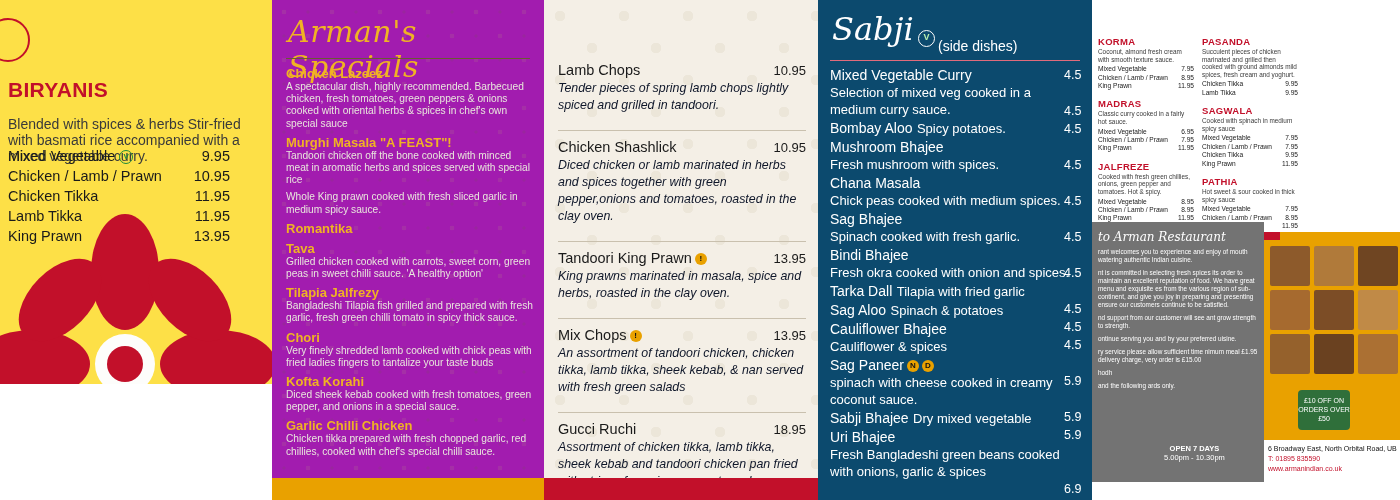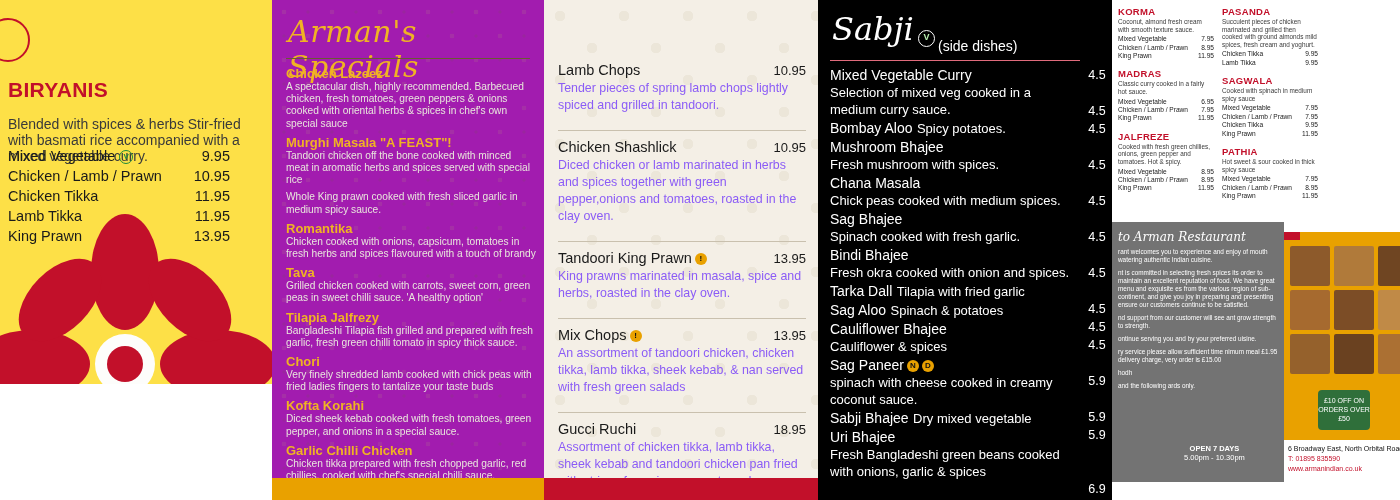--- a/index.html
+++ b/index.html
@@ -37,41 +37,41 @@
   .p3{position:relative;width:274px;height:500px;background:#f4efe6;overflow:hidden;flex:0 0 274px;}
   .p3 .tex{position:absolute;inset:0;opacity:.5;
      background-image:radial-gradient(circle at 16px 16px,#e6dece 5px,transparent 5.5px),
                       radial-gradient(circle at 48px 48px,#e6dece 5px,transparent 5.5px);
      background-size:64px 64px;}
   .p3 .list{position:absolute;left:14px;top:62px;width:248px;}
   .p3 .itm{padding-bottom:10px;}
   .p3 .hd{display:flex;justify-content:space-between;align-items:baseline;}
   .p3 .nm{font-size:14.5px;color:#1a1a1a;}
   .p3 .pr{font-size:13px;color:#1a1a1a;}
-  .p3 .ds{font-size:12.4px;line-height:17px;color:#8b5cf6;margin-top:2px;}
+  .p3 .ds{font-size:12.4px;line-height:17px;color:#0f172a;margin-top:2px;font-style:italic;}
   .p3 .sep{height:1px;background:#c9c0ae;margin:6px 0 8px 0;}
   .p3 .bottombar{position:absolute;left:0;bottom:0;width:274px;height:22px;background:#c2102a;}
   .dot{display:inline-block;width:12px;height:12px;border-radius:50%;background:#e9a100;color:#111;font-size:8px;line-height:12px;text-align:center;font-weight:bold;vertical-align:middle;margin-left:3px;}
 
   
-  .p4{position:relative;width:274px;height:500px;background:#000000;overflow:hidden;flex:0 0 274px;padding-left:20px;}
+  .p4{position:relative;width:274px;height:500px;background:#0c4a6e;overflow:hidden;flex:0 0 274px;}
   .p4 .title{position:absolute;left:14px;top:10px;font-family:"DejaVu Serif",serif;font-style:italic;font-size:32px;color:#fff;}
   .p4 .sub{position:absolute;left:120px;top:38px;font-size:14px;color:#fff;}
   .p4 .vgmark{position:absolute;left:100px;top:30px;width:15px;height:15px;border:1.4px solid #fff;border-radius:50%;color:#b9f0b0;font-size:9px;line-height:13px;text-align:center;font-weight:bold;}
   .p4 .rule{position:absolute;left:12px;top:60px;width:250px;height:1px;background:#e06b7c;}
   .p4 .list{position:absolute;left:12px;top:66px;width:250px;}
   .p4 .itm{margin-bottom:1px;}
   .p4 .nm{font-size:14px;color:#fff;line-height:18px;}
   .p4 .ds{font-size:13px;color:#fff;line-height:17px;}
-  .p4 .prices{position:absolute;right:2px;top:66px;width:26px;color:#fff;font-size:12.5px;line-height:18px;text-align:center;}
+  .p4 .prices{position:absolute;right:2px;top:66px;width:26px;color:#fff;font-size:12.5px;line-height:18px;text-align:left;}
 
   
   .p5{position:relative;width:308px;height:500px;background:#fff;overflow:hidden;flex:0 0 308px;}
   .p5 .cols{position:absolute;left:6px;top:6px;display:flex;gap:8px;width:300px;}
-  .p5 .col{width:96px;}
+  .p5 .col{width:96px;margin-top:30px;}
   .p5 .blk{margin-bottom:8px;}
   .p5 .bn{color:#c2102a;font-size:9.5px;font-weight:bold;letter-spacing:.3px;}
   .p5 .bd{color:#3a3a3a;font-size:6.4px;line-height:7.6px;margin:1px 0 2px 0;}
   .p5 .pr{display:flex;justify-content:space-between;font-size:6.6px;color:#1a1a1a;line-height:8.4px;}
   .p5 .stripe{position:absolute;left:0;top:232px;width:308px;height:8px;background:#c2102a;}
   .p5 .stripe .y{position:absolute;right:0;top:0;width:120px;height:8px;background:#e9a100;}
   .p5 .about{position:absolute;left:0;top:222px;width:172px;height:260px;background:#737373;color:#fff;padding:8px 6px;box-sizing:border-box;}
   .p5 .about .h{font-family:"DejaVu Serif",serif;font-style:italic;font-size:12px;margin-bottom:4px;}
   .p5 .about p{margin:0 0 5px 0;font-size:6.4px;line-height:8px;}
   .p5 .about .open{position:absolute;left:72px;bottom:20px;font-size:7.5px;font-weight:bold;text-align:center;}
@@ -148,21 +148,20 @@
         </div>
       <div class="itm">
           <div class="nm">Murghi Masala "A FEAST"!</div>
           <div class="ds">Tandoori chicken off the bone cooked with minced meat in aromatic herbs and spices served with special rice</div>
         </div>
       <div class="itm">
           <div class="ds">Whole King prawn cooked with fresh sliced garlic in medium spicy sauce.</div>
         </div>
       <div class="itm">
           <div class="nm">Romantika</div>
-          <div class="ds">Chicken cooked with onions, capsicum, tomatoes in fresh herbs and spices flavoured with a touch of brandy</div>
         </div>
       <div class="itm">
           <div class="nm">Tava</div>
           <div class="ds">Grilled chicken cooked with carrots, sweet corn, green peas in sweet chilli sauce. 'A healthy option'</div>
         </div>
       <div class="itm">
           <div class="nm">Tilapia Jalfrezy</div>
           <div class="ds">Bangladeshi Tilapia fish grilled and prepared with fresh garlic, fresh green chilli tomato in spicy thick sauce.</div>
         </div>
       <div class="itm">

